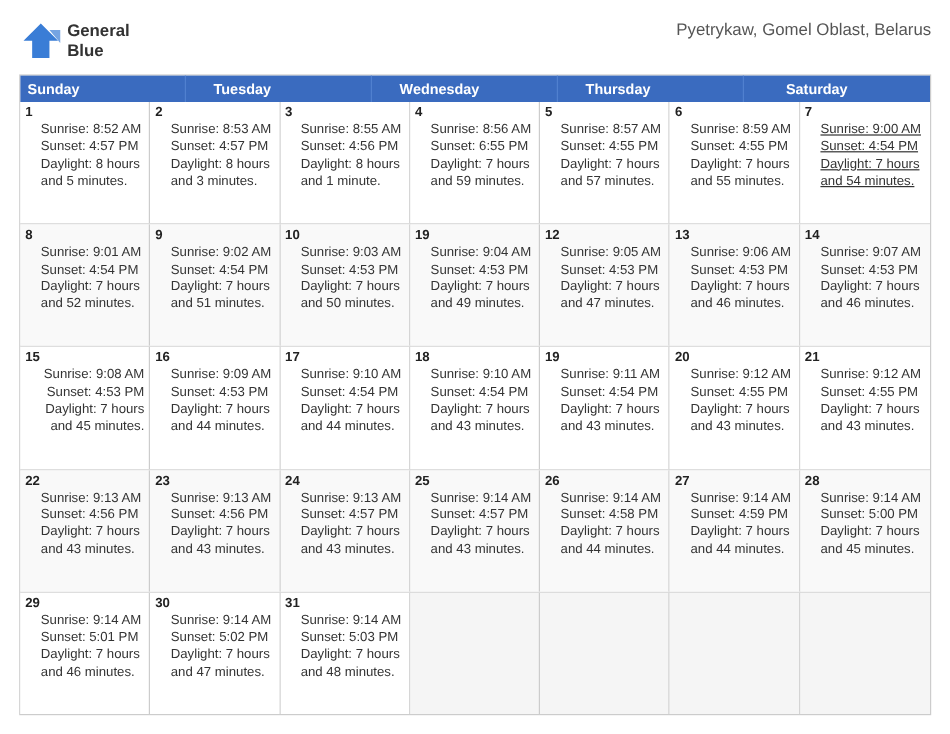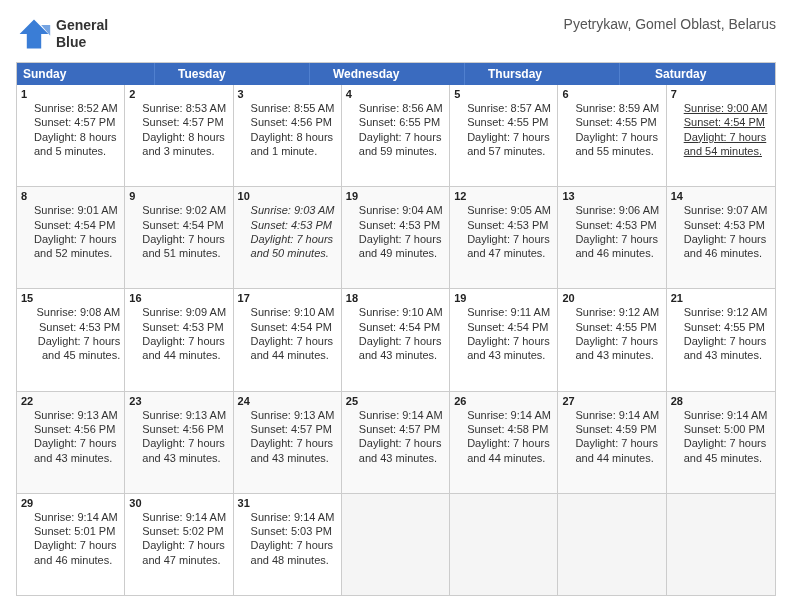--- a/index.html
+++ b/index.html
@@ -192,21 +192,21 @@
 Daylight: 7 hours and 52 minutes.</div>
           </div>
           <div class="cal-cell alt">
             <span class="day-num">9</span>
             <div class="cell-text" style="white-space: pre-line;">Sunrise: 9:02 AM
 Sunset: 4:54 PM
 Daylight: 7 hours and 51 minutes.</div>
           </div>
           <div class="cal-cell alt">
             <span class="day-num">10</span>
-            <div class="cell-text" style="white-space: pre-line; font-style: italic;">Sunrise: 9:03 AM
+            <div class="cell-text" style="white-space: pre-line;">Sunrise: 9:03 AM
 Sunset: 4:53 PM
 Daylight: 7 hours and 50 minutes.</div>
           </div>
           <div class="cal-cell alt">
             <span class="day-num">19</span>
             <div class="cell-text" style="white-space: pre-line;">Sunrise: 9:04 AM
 Sunset: 4:53 PM
 Daylight: 7 hours and 49 minutes.</div>
           </div>
           <div class="cal-cell alt">

